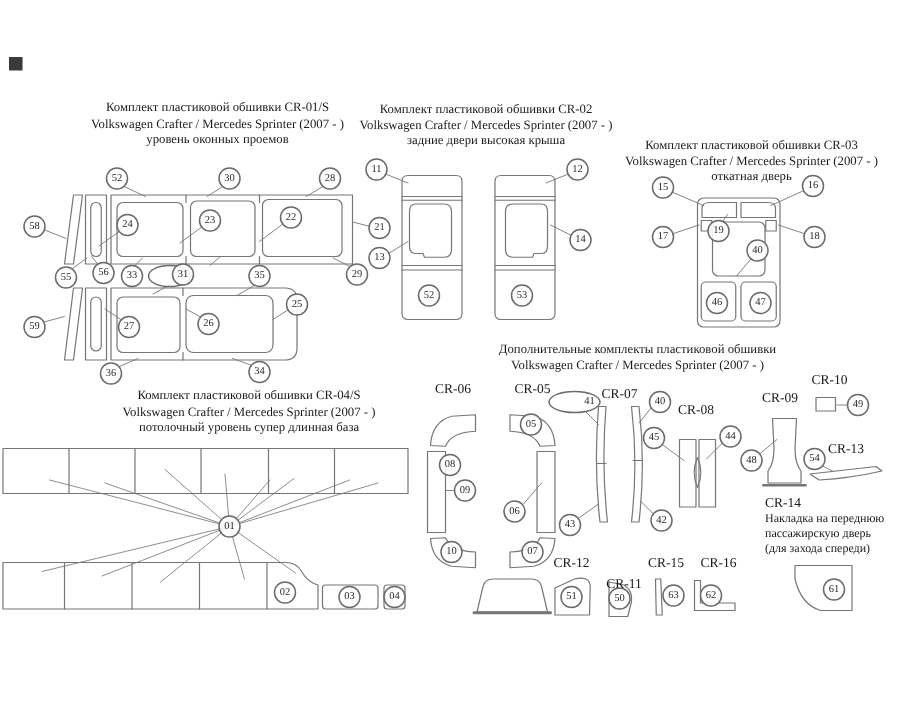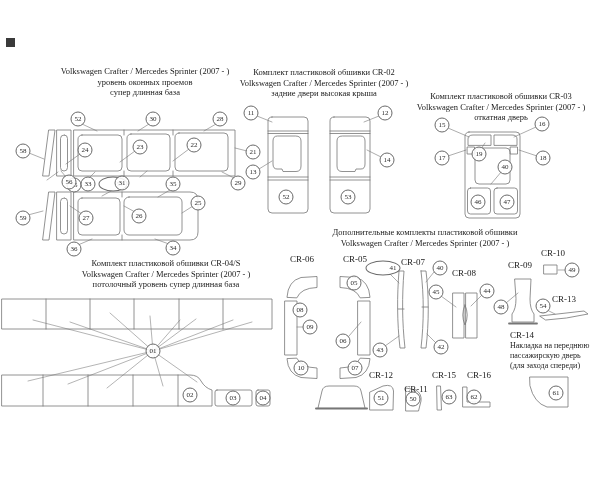--- a/index.html
+++ b/index.html
@@ -215,23 +215,23 @@
     </g>
     <g>
       <path d="M437,386 L440.5,386 L441.5,410 L437.5,410 Z"></path>
     </g>
     <g>
       <path d="M463,387 L467,387 L467,402 L490,402 L490,407 L463,407 Z"></path>
     </g>
   </svg>
 
   <div class="hdr" style="left:30px;top:66px;width:230px;">
+    <div>Комплект пластиковой обшивки  CR-01/S</div>
     <div>Volkswagen Crafter / Mercedes Sprinter   (2007 - )</div>
     <div>уровень оконных проемов</div>
-    <div>супер длинная база</div>
   </div>
   <div class="hdr" style="left:228px;top:67px;width:192px;">
     <div>Комплект пластиковой обшивки CR-02</div>
     <div>Volkswagen Crafter / Mercedes Sprinter   (2007 - )</div>
     <div>задние двери высокая крыша</div>
   </div>
   <div class="hdr" style="left:408px;top:91px;width:186px;">
     <div>Комплект пластиковой обшивки  CR-03</div>
     <div>Volkswagen Crafter / Mercedes Sprinter   (2007 - )</div>
     <div>откатная дверь</div>
@@ -266,21 +266,21 @@
   </div>
 
   <span class="co" style="left:78px;top:119px;">52</span>
   <span class="co" style="left:153px;top:119px;">30</span>
   <span class="co" style="left:220px;top:119px;">28</span>
   <span class="co" style="left:23px;top:151px;">58</span>
   <span class="co" style="left:85px;top:150px;">24</span>
   <span class="co" style="left:140px;top:147px;">23</span>
   <span class="co" style="left:194px;top:145px;">22</span>
   <span class="co" style="left:253px;top:152px;">21</span>
-  <span class="co" style="left:44px;top:185px;margin-left:30px;">55</span>
+  <span class="co" style="left:44px;top:185px;">55</span>
   <span class="co" style="left:69px;top:182px;">56</span>
   <span class="co" style="left:88px;top:184px;">33</span>
   <span class="co" style="left:113px;top:184px;padding-left:14px;">57</span>
   <span class="co" style="left:122px;top:183px;">31</span>
   <span class="co" style="left:173px;top:184px;">35</span>
   <span class="co" style="left:238px;top:183px;">29</span>
   <span class="co" style="left:23px;top:218px;">59</span>
   <span class="co" style="left:86px;top:218px;">27</span>
   <span class="co" style="left:139px;top:216px;">26</span>
   <span class="co" style="left:198px;top:203px;">25</span>

